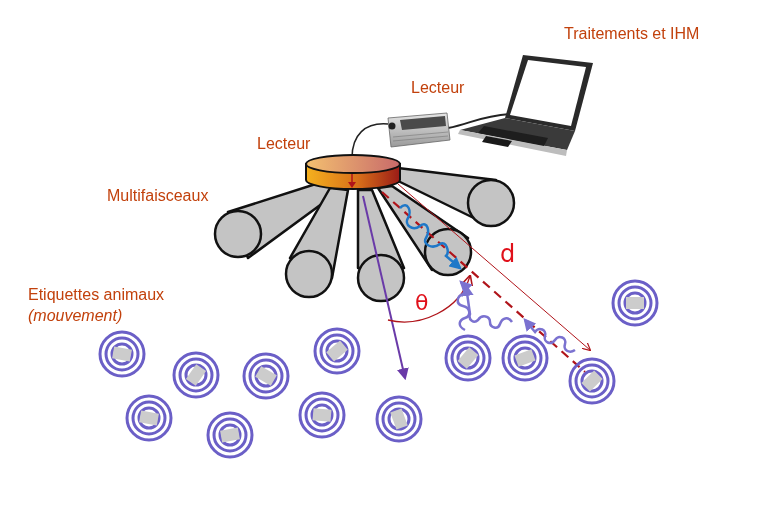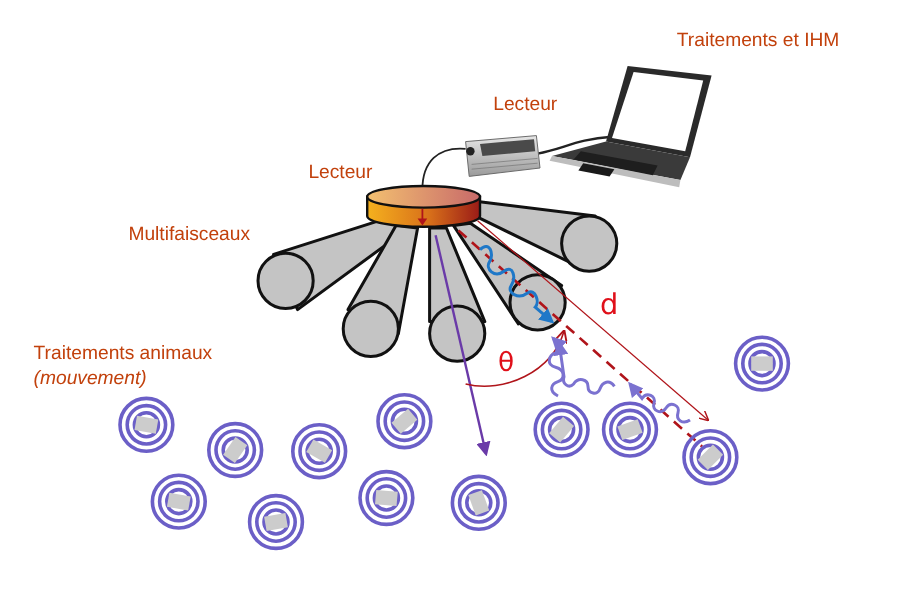--- a/index.html
+++ b/index.html
@@ -177,16 +177,16 @@
         <circle r="10" fill="#fff" stroke="#6b5fc7" stroke-width="3"></circle>
         <rect x="-9" y="-6" width="18" height="12" fill="#cccccc" transform="rotate(0)"></rect>
       </g>
   </g>
 </svg>
 
 <div class="lbl" style="left:564px; top:24px;">Traitements et IHM</div>
 <div class="lbl" style="left:411px; top:78px;text-align:right;">Lecteur</div>
 <div class="lbl" style="left:257px; top:134px;">Lecteur</div>
 <div class="lbl" style="left:107px; top:186px;">Multifaisceaux</div>
-<div class="lbl" style="left:28px; top:285px;">Traitements animaux</div>
+<div class="lbl" style="left:28px; top:285px;">Etiquettes animaux</div>
 <div class="lbl" style="left:28px; top:306px;font-style:italic;">(mouvement)</div>
 <div class="sym" style="left:500px; top:240px; font-size:24px;">d</div>
 <div class="sym" style="left:415px; top:290px; font-size:22px;">θ</div>
 
 </body></html>

